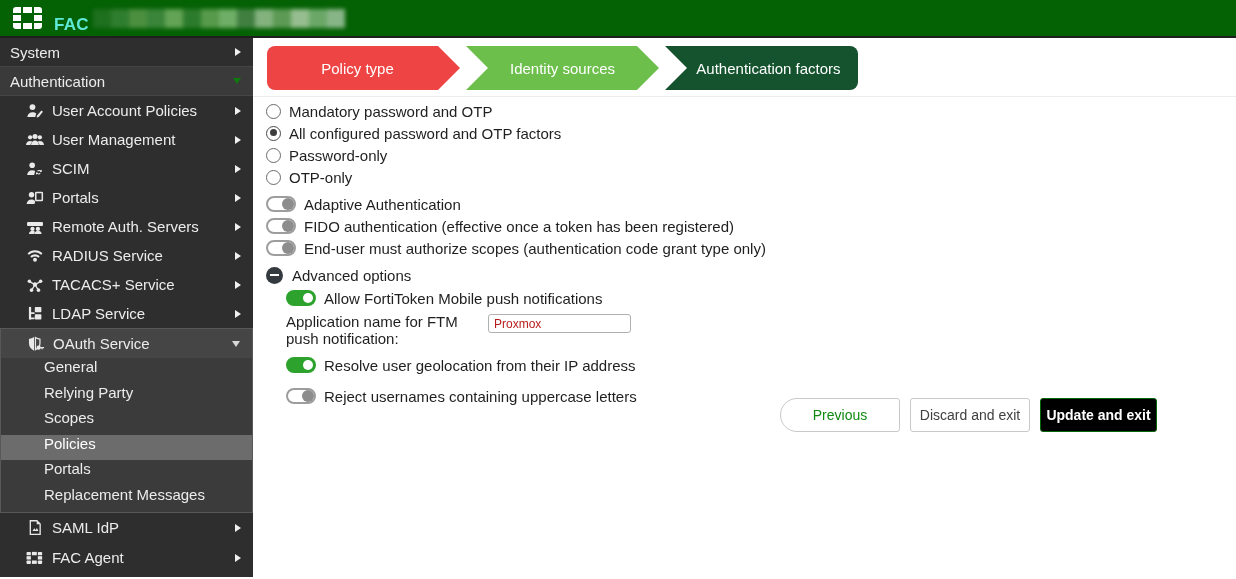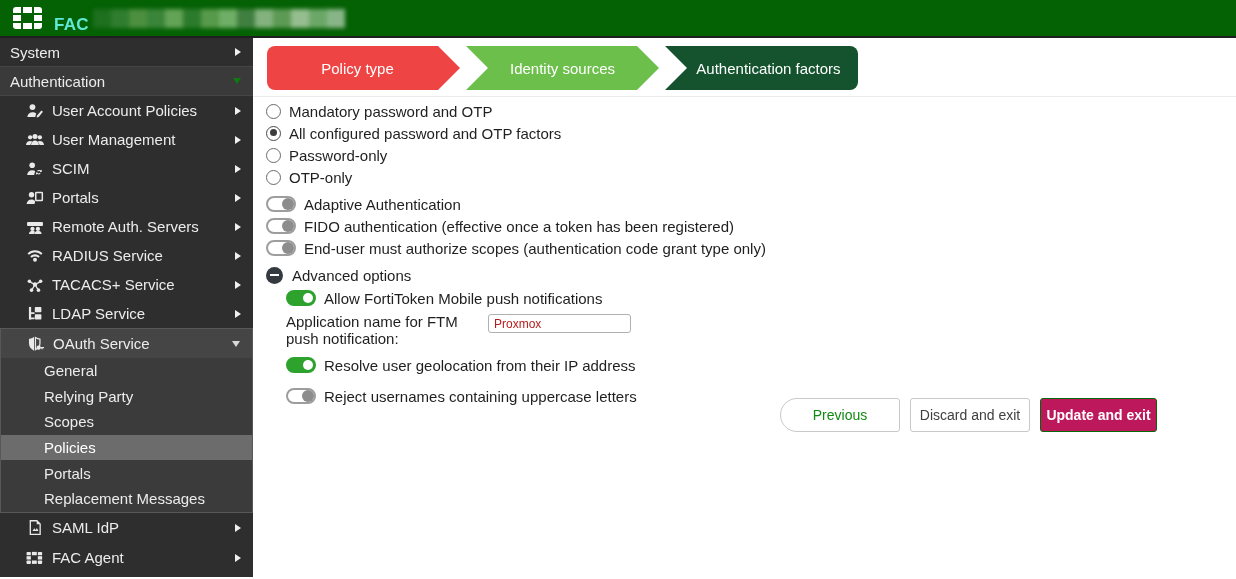--- a/index.html
+++ b/index.html
@@ -36,21 +36,21 @@
              padding:0 12px 0 26px; cursor:pointer; }
   .sb-item .lbl { flex:1; }
   .sbicon { width:18px; height:15px; fill:#e9e9e9; flex-shrink:0; }
   .arr-r { width:0; height:0; border-left:6px solid #f0f0f0;
            border-top:4.5px solid transparent; border-bottom:4.5px solid transparent; }
   .arr-d { width:0; height:0; border-top:6px solid #0e7a0e;
            border-left:4.5px solid transparent; border-right:4.5px solid transparent; }
   .arr-d.gray { border-top-color:#d8d8d8; }
   .sb-group { background:#3b3b3b; border:1px solid #585858; }
   .sb-group .sb-item { background:#454545; height:29px; }
-  .sb-sub { height:25.6px; display:flex; align-items:center; padding-left:43px; cursor:pointer; }
+  .sb-sub { height:25.6px; display:flex; align-items:flex-start; padding-left:43px; cursor:pointer; }
   .sb-sub.selected { background:#6c6c6c; color:#fff; }
   .sb-bottom .sb-item { height:30px; }
 
   
   .wizard { position:absolute; left:14px; top:8px; display:flex; height:44px; }
   .wstep { width:193px; height:44px; display:flex; align-items:center; justify-content:center;
            color:#fff; font-size:15px; }
   .wstep.s1 { background:#ef4444; border-radius:8px 0 0 8px; margin-right:6px;
     clip-path:polygon(0 0, calc(100% - 22px) 0, 100% 50%, calc(100% - 22px) 100%, 0 100%);
     padding-right:12px; }
@@ -92,21 +92,21 @@
   .gap8 { margin-top:9px; }
 
   
   .btnrow { position:absolute; top:360px; right:79px; display:flex; gap:10px; }
   .btn { height:34px; font-family:"Liberation Sans", sans-serif; font-size:14px;
          cursor:pointer; display:flex; align-items:center; justify-content:center; }
   .btn-prev { width:120px; background:#fff; color:#128a12; border:1px solid #c9c9c9;
          border-radius:17px 3px 3px 17px; }
   .btn-discard { width:120px; background:#fff; color:#404040; border:1px solid #c9c9c9;
          border-radius:3px; }
-  .btn-update { width:117px; background:#be185d; color:#fff; font-weight:bold;
+  .btn-update { width:117px; background:#000000; color:#fff; font-weight:bold;
          border:1px solid #076607; border-radius:3px; }
 </style>
 </head>
 <body>
 
 <div class="topbar">
   <div class="logo">
     <span></span>
       <span></span>
       <span></span>

